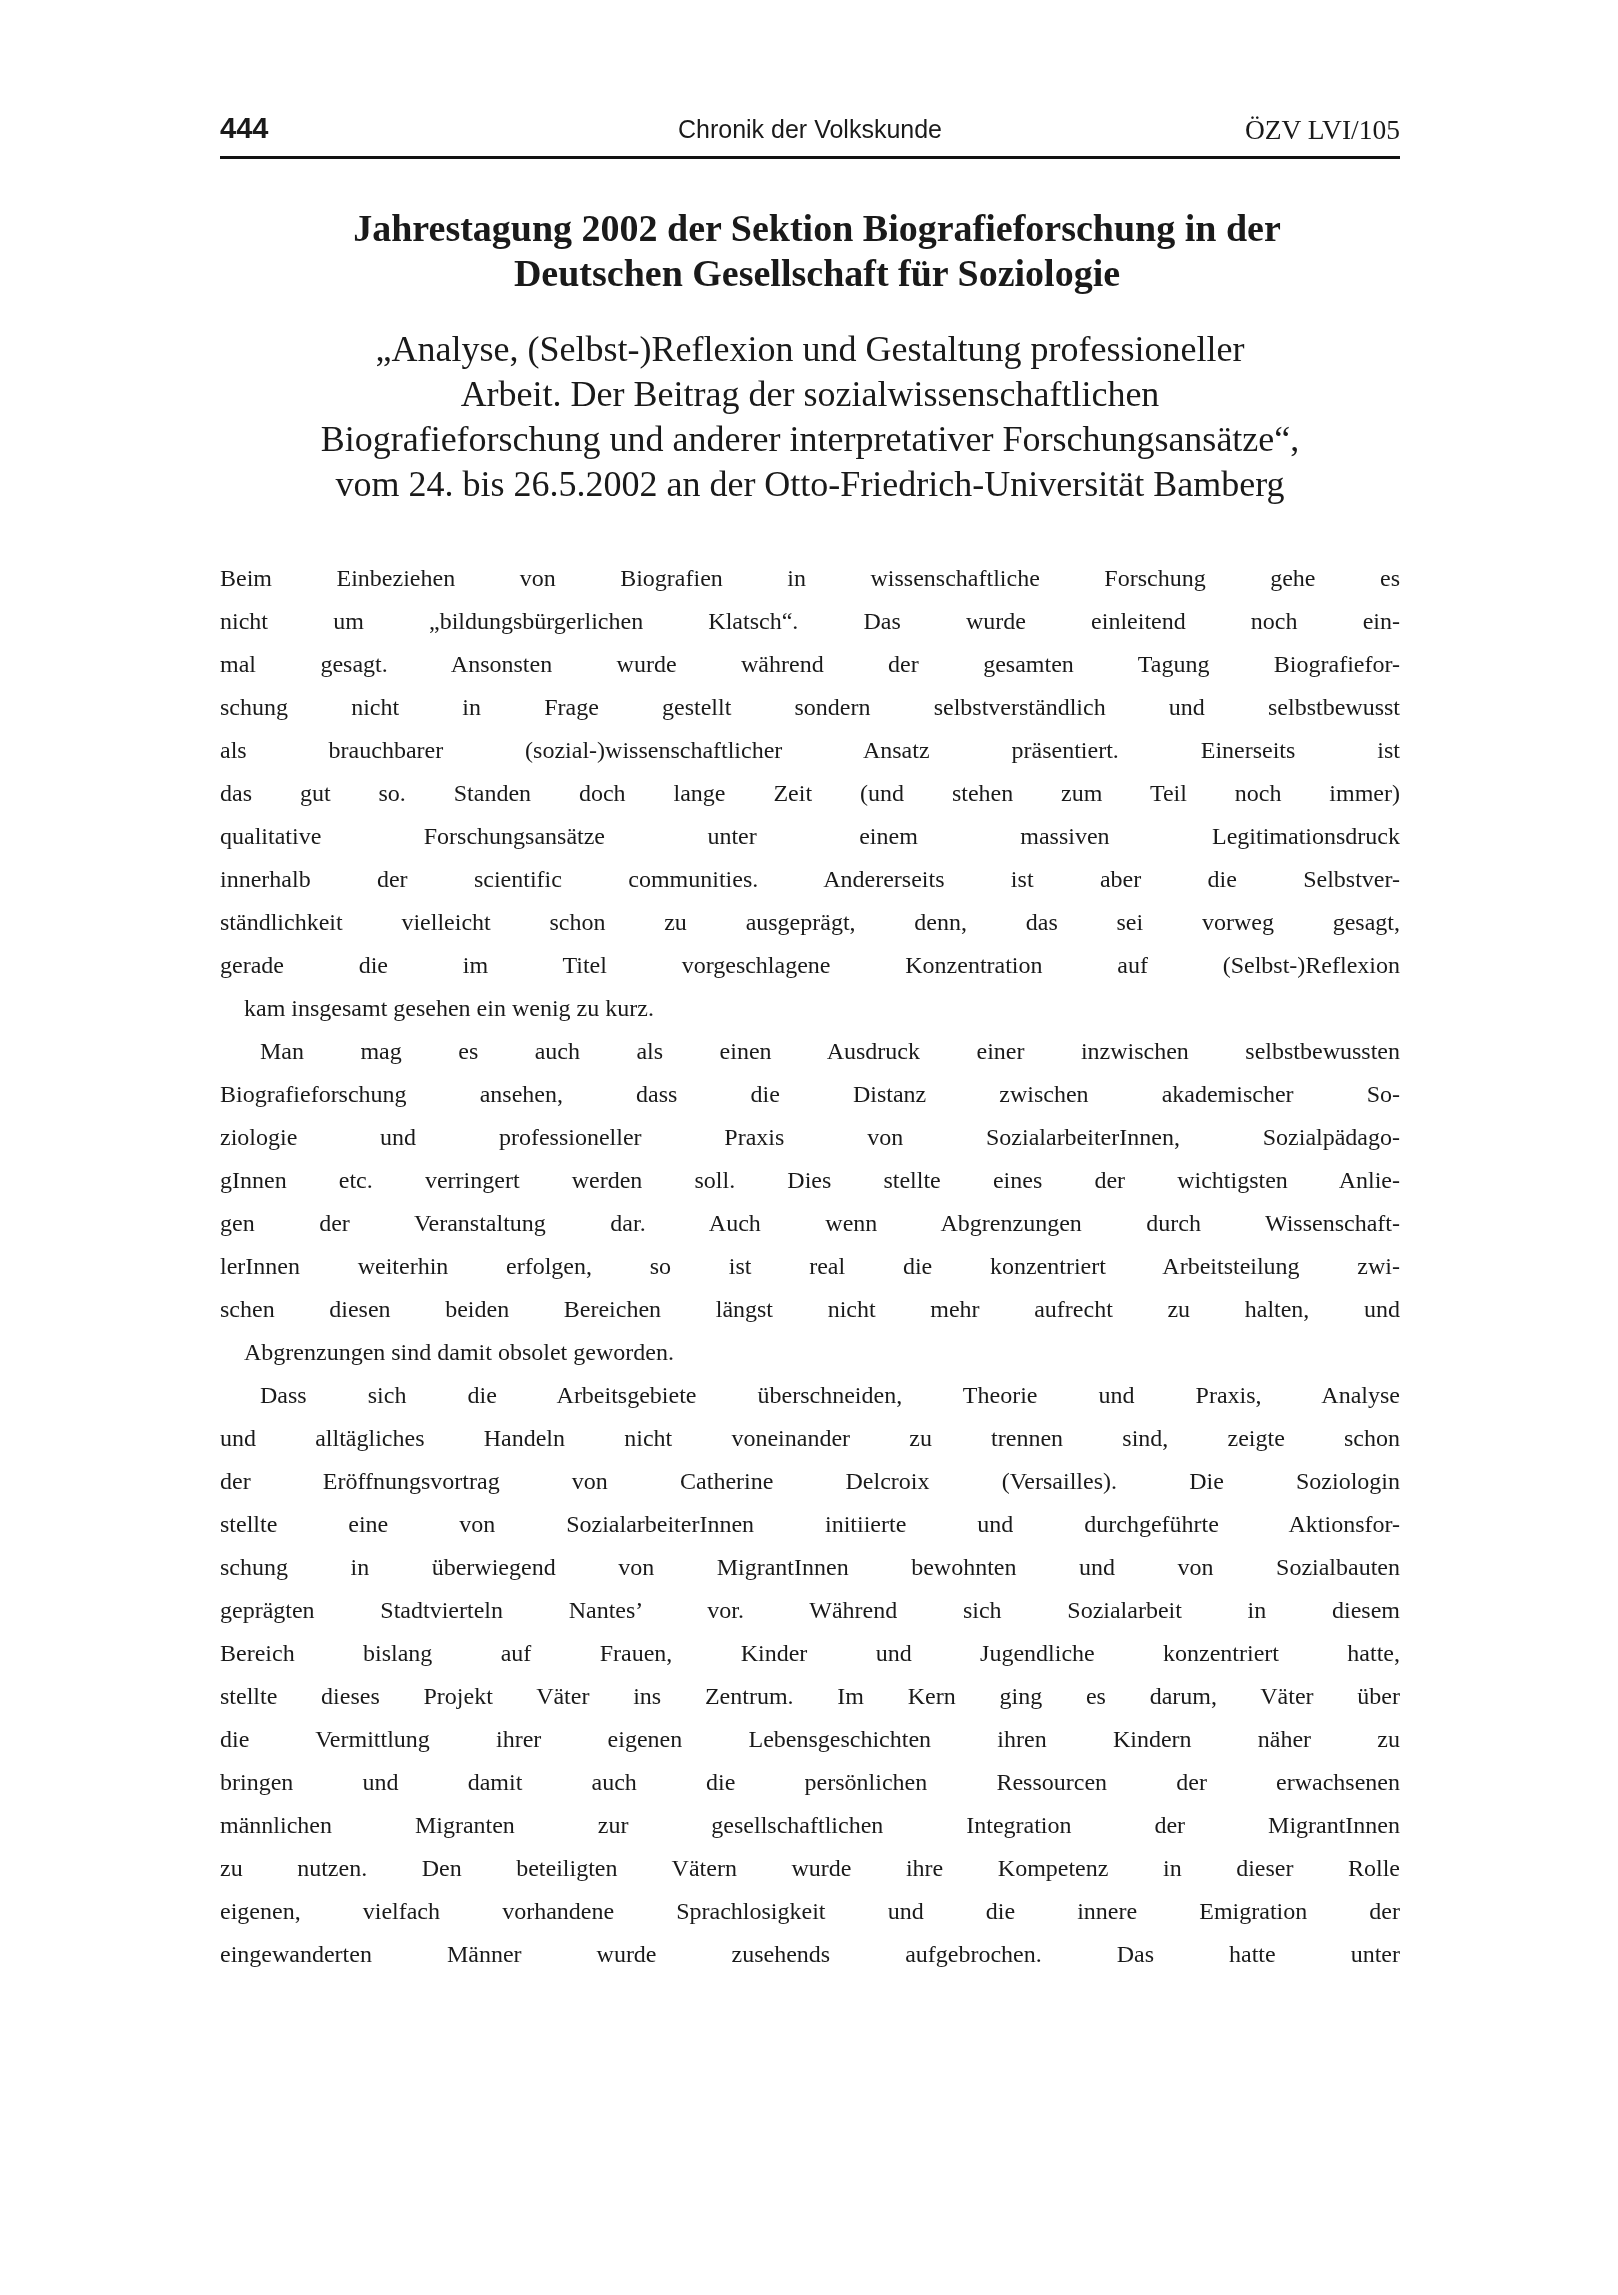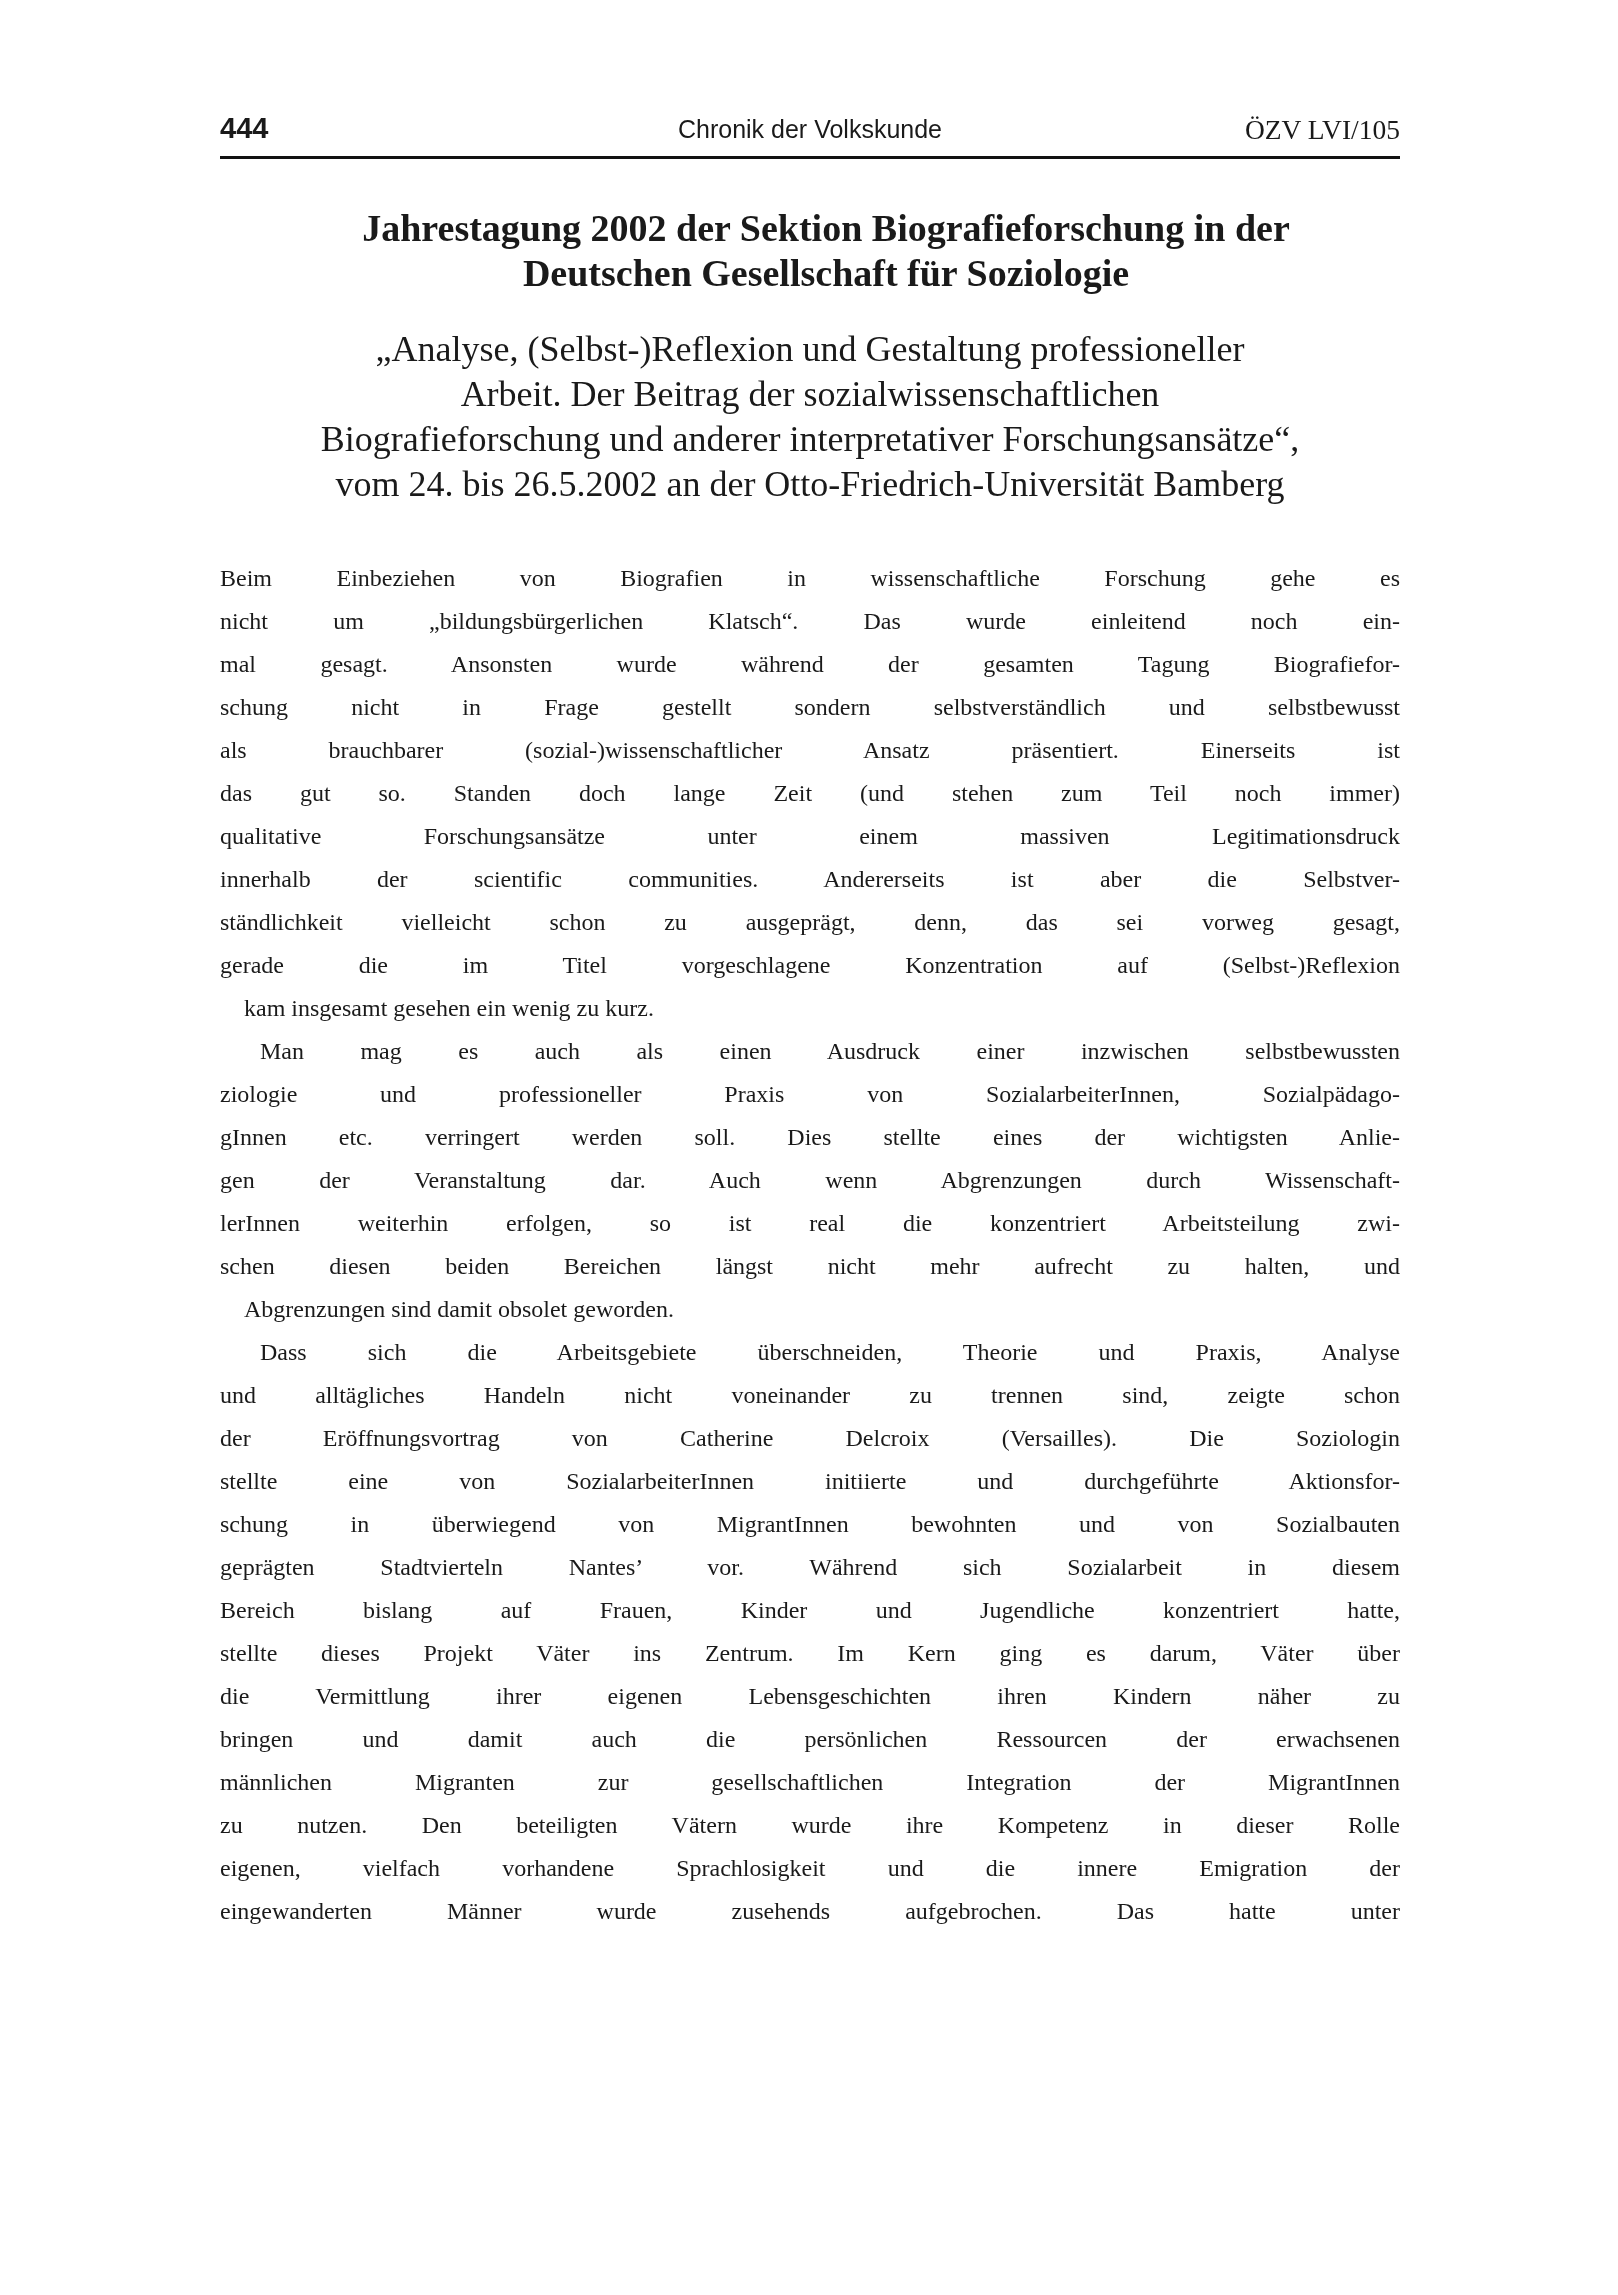--- a/index.html
+++ b/index.html
@@ -15,21 +15,21 @@
       position: absolute; left: 0; top: 112px; width: 1180px; height: 36px;
       font-size: 25px;
     }
     .running-head .pg { position: absolute; left: 0; top: 0; font-size: 29px; font-family: "Liberation Sans", sans-serif; font-weight: bold; }
     .running-head .ctr { position: absolute; left: 0; width: 100%; text-align: center; top: 3.2px; font-family: "Liberation Sans", sans-serif; }
     .running-head .rt { position: absolute; right: 0; top: 1.6px; font-family: "Liberation Serif", serif; font-size: 27.5px; }
     .rule {
       position: absolute; left: 0; top: 156px; width: 1180px; height: 3.2px; background: #111;
     }
     .title {
-      position: absolute; left: 16px; top: 206px; width: 1180px;
+      position: absolute; left: 7px; top: 206px; width: 1180px;
       text-align: center; font-weight: bold; font-size: 38px; line-height: 45px;
     }
     .subtitle {
       position: absolute; left: 0; top: 327px; width: 1180px;
       text-align: center; font-size: 36px; line-height: 45px;
     }
     .body {
       position: absolute; left: 0; top: 557px; width: 1180px;
       font-size: 24px; line-height: 43px; text-align: justify;
     }
@@ -69,20 +69,21 @@
       <span class="line">als brauchbarer (sozial-)wissenschaftlicher Ansatz präsentiert. Einerseits ist</span>
       <span class="line">das gut so. Standen doch lange Zeit (und stehen zum Teil noch immer)</span>
       <span class="line">qualitative Forschungsansätze unter einem massiven Legitimationsdruck</span>
       <span class="line">innerhalb der scientific communities. Andererseits ist aber die Selbstver-</span>
       <span class="line">ständlichkeit vielleicht schon zu ausgeprägt, denn, das sei vorweg gesagt,</span>
       <span class="line">gerade die im Titel vorgeschlagene Konzentration auf (Selbst-)Reflexion</span>
       <span class="line last">kam insgesamt gesehen ein wenig zu kurz.</span>
     </div>
     <div>
       <span class="line" style="padding-left:40px">Man mag es auch als einen Ausdruck einer inzwischen selbstbewussten</span>
+      <span class="line">Biografieforschung ansehen, dass die Distanz zwischen akademischer So-</span>
       <span class="line">ziologie und professioneller Praxis von SozialarbeiterInnen, Sozialpädago-</span>
       <span class="line">gInnen etc. verringert werden soll. Dies stellte eines der wichtigsten Anlie-</span>
       <span class="line">gen der Veranstaltung dar. Auch wenn Abgrenzungen durch Wissenschaft-</span>
       <span class="line">lerInnen weiterhin erfolgen, so ist real die konzentriert Arbeitsteilung zwi-</span>
       <span class="line">schen diesen beiden Bereichen längst nicht mehr aufrecht zu halten, und</span>
       <span class="line last">Abgrenzungen sind damit obsolet geworden.</span>
     </div>
     <div>
       <span class="line" style="padding-left:40px">Dass sich die Arbeitsgebiete überschneiden, Theorie und Praxis, Analyse</span>
       <span class="line">und alltägliches Handeln nicht voneinander zu trennen sind, zeigte schon</span>

